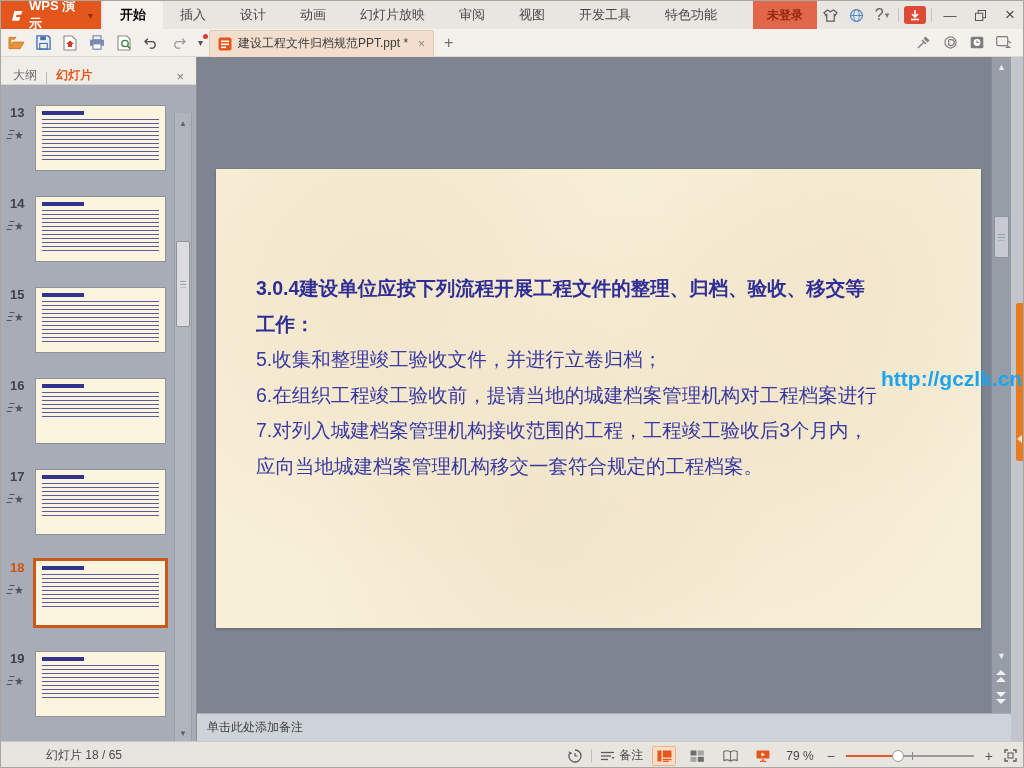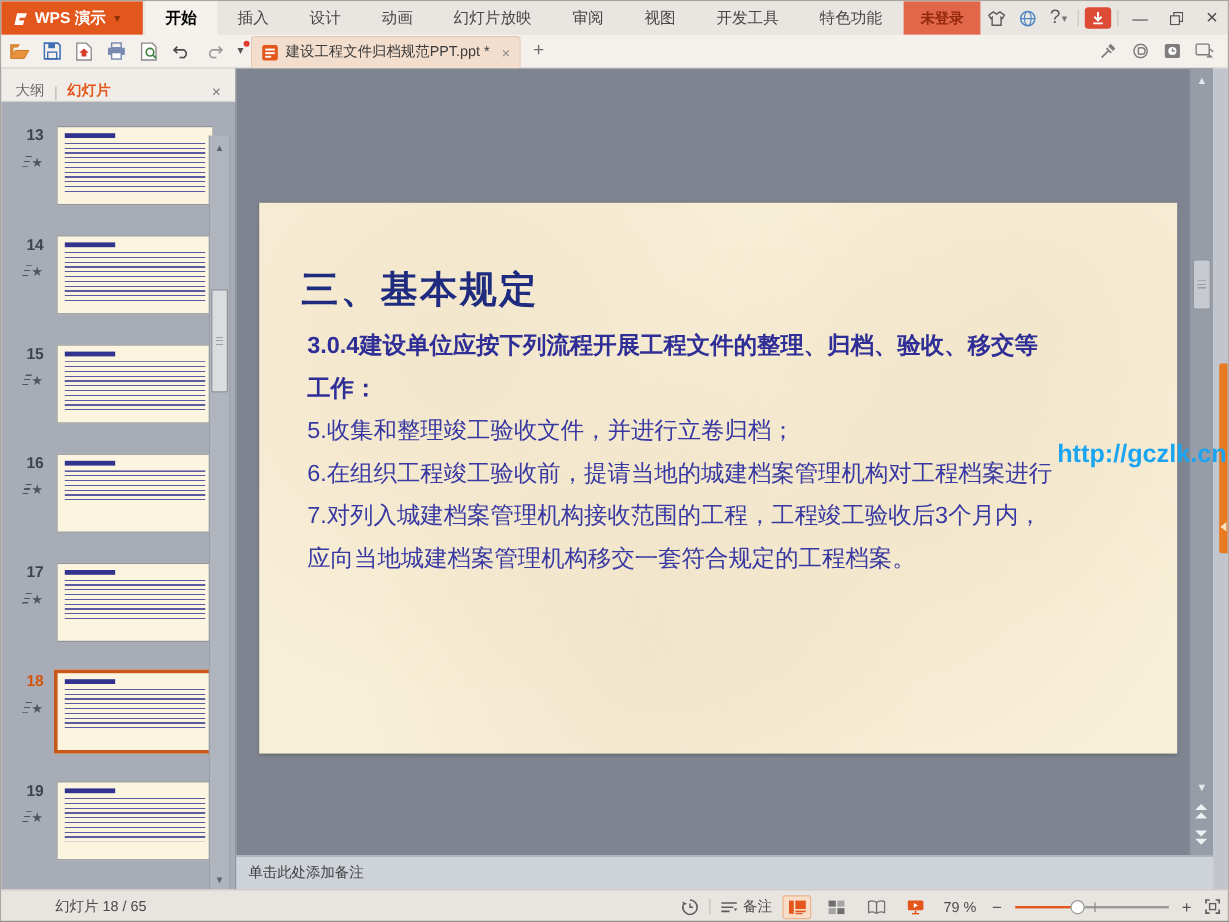--- a/index.html
+++ b/index.html
@@ -1,21 +1,21 @@
 <!DOCTYPE html>
 <html><head>
 <meta charset="utf-8">
 <style>
   html,body{margin:0;padding:0;background:#555;}
   *{box-sizing:border-box;font-family:"Liberation Sans","DejaVu Sans",sans-serif;}
   .window{position:relative;width:1024px;height:768px;background:#e9e6e2;overflow:hidden;border:1px solid #a9a5a0;}
 
   
   .titlebar{position:absolute;left:0;top:0;width:1024px;height:28px;background:#e9e6e2;display:flex;align-items:stretch;}
-  .logo{width:118px;background:#e4571c;color:#fff;display:flex;align-items:center;gap:5px;padding:0 8px;font-weight:bold;font-size:13px;}
+  .logo{width:100px;background:#e4571c;color:#fff;display:flex;align-items:center;gap:5px;padding:0 8px;font-weight:bold;font-size:13px;}
   .logo-caret{color:#8d2f05;font-size:10px;margin-left:2px;}
   .menus{display:flex;align-items:stretch;margin-left:2px;}
   .menu-item{padding:0 17px;display:flex;align-items:center;font-size:13px;color:#474747;cursor:default;}
   .menu-item.active{background:#f5f2ee;color:#000000;font-weight:bold;}
   .tb-right{margin-left:auto;display:flex;align-items:center;}
   .login-btn{height:28px;background:#e2674a;color:#93270c;font-size:12px;display:flex;align-items:center;padding:0 14px;font-weight:bold;}
   .tb-ico{width:26px;height:28px;display:flex;align-items:center;justify-content:center;color:#5c5c5c;}
   .tb-sep{width:1px;height:14px;background:#c8c4bf;margin:0 3px;}
   .dl-ico{width:22px;height:18px;background:#dd4a36;border-radius:3px;display:flex;align-items:center;justify-content:center;}
   .win-btn{width:30px;height:28px;display:flex;align-items:center;justify-content:center;color:#4a4a4a;font-size:13px;}
@@ -34,21 +34,21 @@
   .tbr-icons .qa-ico{margin:0;width:18px;}
 
   
   .left-panel{position:absolute;left:0;top:56px;width:196px;height:684px;background:#a7acb6;border-right:1px solid #8b9097;}
   .panel-header{height:28px;background:#f0ede9;border-bottom:1px solid #d6d2cd;display:flex;align-items:flex-end;font-size:12px;padding:0 12px;gap:8px;}
   .ph-outline{color:#6b6b6b;}
   .ph-sep{color:#b9b5b0;}
   .ph-slides{color:#e4571c;font-weight:bold;}
   .ph-close{margin-left:auto;color:#7b7b7b;font-size:13px;}
   .thumb-list{position:absolute;left:0;top:28px;right:0;bottom:0;overflow:hidden;}
-  .thumb-item{position:absolute;left:12px;width:196px;height:66px;}
+  .thumb-item{position:absolute;left:0;width:196px;height:66px;}
   .thumb-num{position:absolute;left:9px;top:0;font-size:13px;font-weight:bold;color:#3f434c;}
   .thumb-item.selected .thumb-num{color:#d4540a;}
   .thumb-star{position:absolute;left:7px;top:24px;color:#4f5560;font-size:11px;letter-spacing:-1px;}
   .star-lines{display:inline-block;width:5px;height:9px;margin-right:1px;background:repeating-linear-gradient(180deg,#4f5560 0 1px,transparent 1px 4px);transform:skewX(-20deg);}
   .thumb-box{position:absolute;left:34px;top:0;width:131px;height:66px;background:#fbf4de;border:1px solid #8e929b;padding:5px 6px;}
   .thumb-item.selected .thumb-box{border:3px solid #c8591a;left:32px;top:-2px;width:135px;height:70px;}
   .t-head{height:4px;width:36%;background:#32328f;margin-bottom:4px;}
   .t-lines{height:44px;background:repeating-linear-gradient(180deg,rgba(52,52,143,.8) 0 1px,transparent 1px 4px);}
   .thumb-item:nth-of-type(4) .t-lines{height:26px;}
   .thumb-item:nth-of-type(5) .t-lines,.thumb-item:nth-of-type(6) .t-lines,.thumb-item:nth-of-type(7) .t-lines{height:36px;}
@@ -328,21 +328,20 @@
         <div class="pthumb">
             <div class="grip"></div>
           </div>
         <div class="arr down">▼</div>
       </div>
     </div>
   </div>
 
   <div class="main-area">
     <div class="slide-canvas">
-      <div class="slide-title">三、基本规定</div>
       <div class="slide-body">
         <div class="line bold">3.0.4建设单位应按下列流程开展工程文件的整理、归档、验收、移交等</div>
         <div class="line bold">工作：</div>
         <div class="line">5.收集和整理竣工验收文件，并进行立卷归档；</div>
         <div class="line">6.在组织工程竣工验收前，提请当地的城建档案管理机构对工程档案进行</div>
         <div class="line">7.对列入城建档案管理机构接收范围的工程，工程竣工验收后3个月内，</div>
         <div class="line">应向当地城建档案管理机构移交一套符合规定的工程档案。</div>
       </div>
     </div>
     <div class="watermark">http://gczlk.cn</div>

